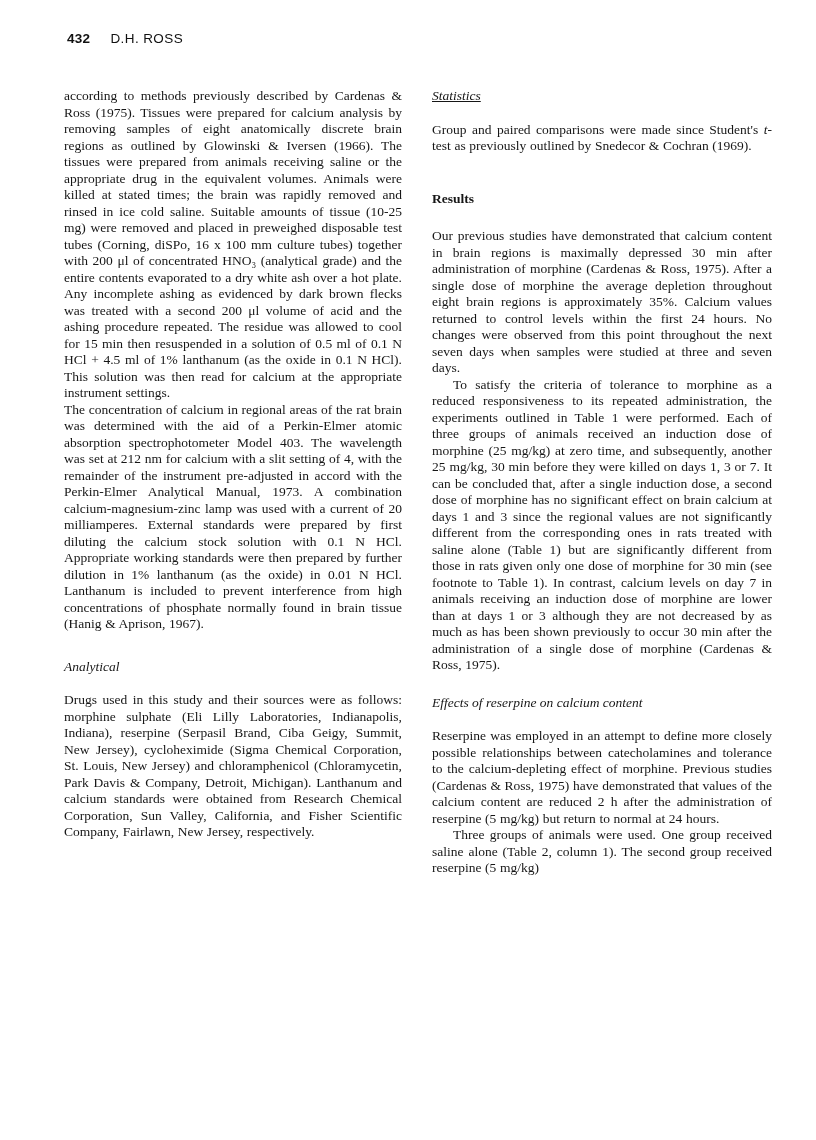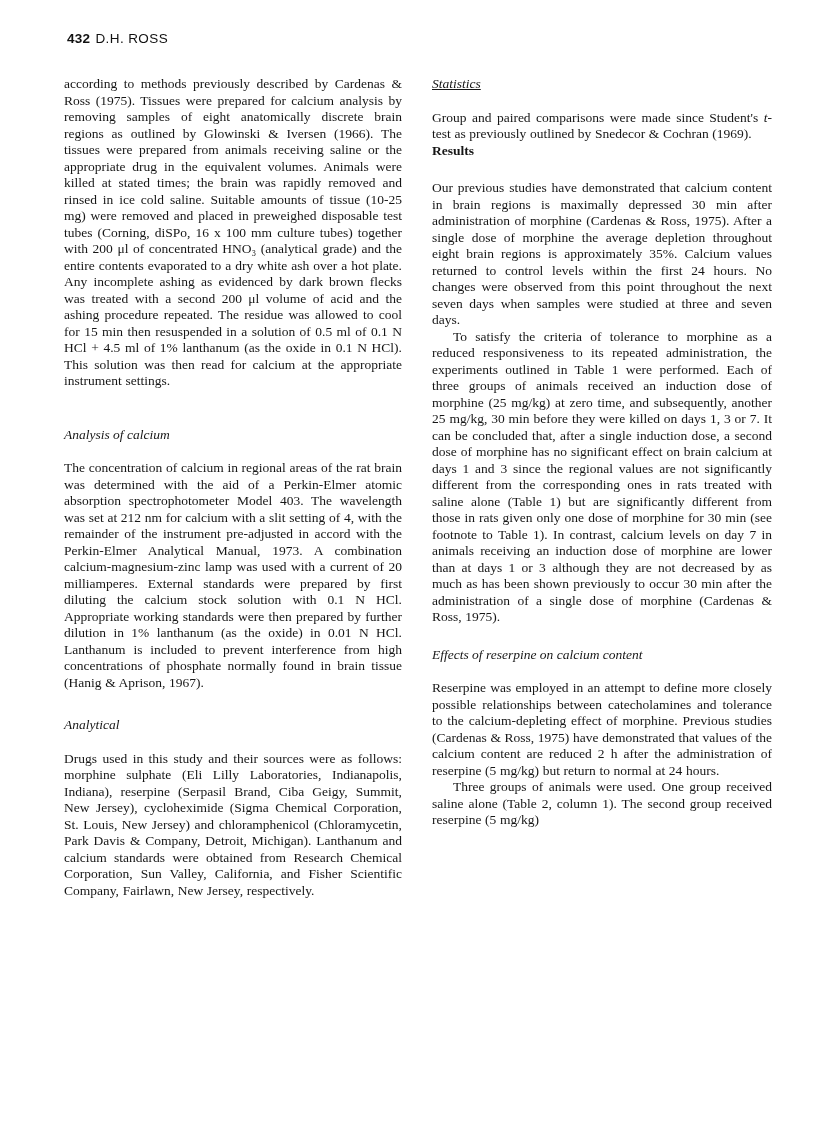--- a/index.html
+++ b/index.html
@@ -15,36 +15,36 @@
     overflow: hidden;
     color: #161616;
     font-family: "Liberation Serif", "DejaVu Serif", serif;
   }
   .running-header {
     position: absolute;
     top: 31px;
     left: 67px;
     display: flex;
     align-items: flex-start;
-    gap: 5px;
+    gap: 20px;
     font-family: "Liberation Sans", "DejaVu Sans", sans-serif;
     font-size: 13.5px;
     color: #111;
   }
   .running-header .folio {
     font-weight: bold;
     letter-spacing: 0.3px;
   }
   .running-header .author {
     font-weight: normal;
     letter-spacing: 0.4px;
   }
   .col {
     position: absolute;
-    top: 76px;
+    top: 88px;
     font-size: 13.5px;
     line-height: 16.5px;
   }
   .col-left  { left: 64px;  width: 338px; }
   .col-right { left: 432px; width: 340px; }
   .col p {
     margin: 0;
     text-align: justify;
     hyphens: none;
     word-spacing: 0.02em;
@@ -65,39 +65,38 @@
     font-weight: bold;
     font-size: 13.5px;
     line-height: 16.5px;
     margin: 0;
     text-align: left;
   }
   
   .col-left .sub-heading.analysis  { margin-top: 37px; margin-bottom: 17px; }
   .col-left .sub-heading.materials { margin-top: 26px; margin-bottom: 17px; }
   .col-right .sub-heading.statistics { margin-bottom: 17px; text-decoration: underline; }
-  .col-right .main-heading.results   { margin-bottom: 21px; }
+  .col-right .main-heading.results   { margin-top: 36px; margin-bottom: 21px; }
   .col-right .sub-heading.timecourse { margin-bottom: 17px; width: 330px; }
   .col-right .sub-heading.reserpine  { margin-top: 21px; margin-bottom: 17px; }
   .it { font-style: italic; }
 </style>
 </head>
 <body>
 
 <div class="scan-page">
 
   <div class="running-header">
     <span class="folio">432</span>
     <span class="author">D.H. ROSS</span>
   </div>
 
   <div class="col col-left">
     <p>according to methods previously described by Cardenas &amp; Ross (1975). Tissues were prepared for calcium analysis by removing samples of eight anatomically discrete brain regions as outlined by Glowinski &amp; Iversen (1966). The tissues were prepared from animals receiving saline or the appropriate drug in the equivalent volumes. Animals were killed at stated times; the brain was rapidly removed and rinsed in ice cold saline. Suitable amounts of tissue (10-25 mg) were removed and placed in preweighed disposable test tubes (Corning, diSPo, 16 x 100 mm culture tubes) together with 200 μl of concentrated HNO₃ (analytical grade) and the entire contents evaporated to a dry white ash over a hot plate. Any incomplete ashing as evidenced by dark brown flecks was treated with a second 200 μl volume of acid and the ashing procedure repeated. The residue was allowed to cool for 15 min then resuspended in a solution of 0.5 ml of 0.1 N HCl + 4.5 ml of 1% lanthanum (as the oxide in 0.1 N HCl). This solution was then read for calcium at the appropriate instrument settings.</p>
 
-    <h3 class="sub-heading analysis">Analysis of calcium</h3>
 
     <p>The concentration of calcium in regional areas of the rat brain was determined with the aid of a Perkin-Elmer atomic absorption spectrophotometer Model 403. The wavelength was set at 212 nm for calcium with a slit setting of 4, with the remainder of the instrument pre-adjusted in accord with the Perkin-Elmer Analytical Manual, 1973. A combination calcium-magnesium-zinc lamp was used with a current of 20 milliamperes. External standards were prepared by first diluting the calcium stock solution with 0.1 N HCl. Appropriate working standards were then prepared by further dilution in 1% lanthanum (as the oxide) in 0.01 N HCl. Lanthanum is included to prevent interference from high concentrations of phosphate normally found in brain tissue (Hanig &amp; Aprison, 1967).</p>
 
     <h3 class="sub-heading materials">Analytical</h3>
 
     <p>Drugs used in this study and their sources were as follows: morphine sulphate (Eli Lilly Laboratories, Indianapolis, Indiana), reserpine (Serpasil Brand, Ciba Geigy, Summit, New Jersey), cycloheximide (Sigma Chemical Corporation, St. Louis, New Jersey) and chloramphenicol (Chloramycetin, Park Davis &amp; Company, Detroit, Michigan). Lanthanum and calcium standards were obtained from Research Chemical Corporation, Sun Valley, California, and Fisher Scientific Company, Fairlawn, New Jersey, respectively.</p>
   </div>
 
   <div class="col col-right">
     <h3 class="sub-heading statistics">Statistics</h3>

